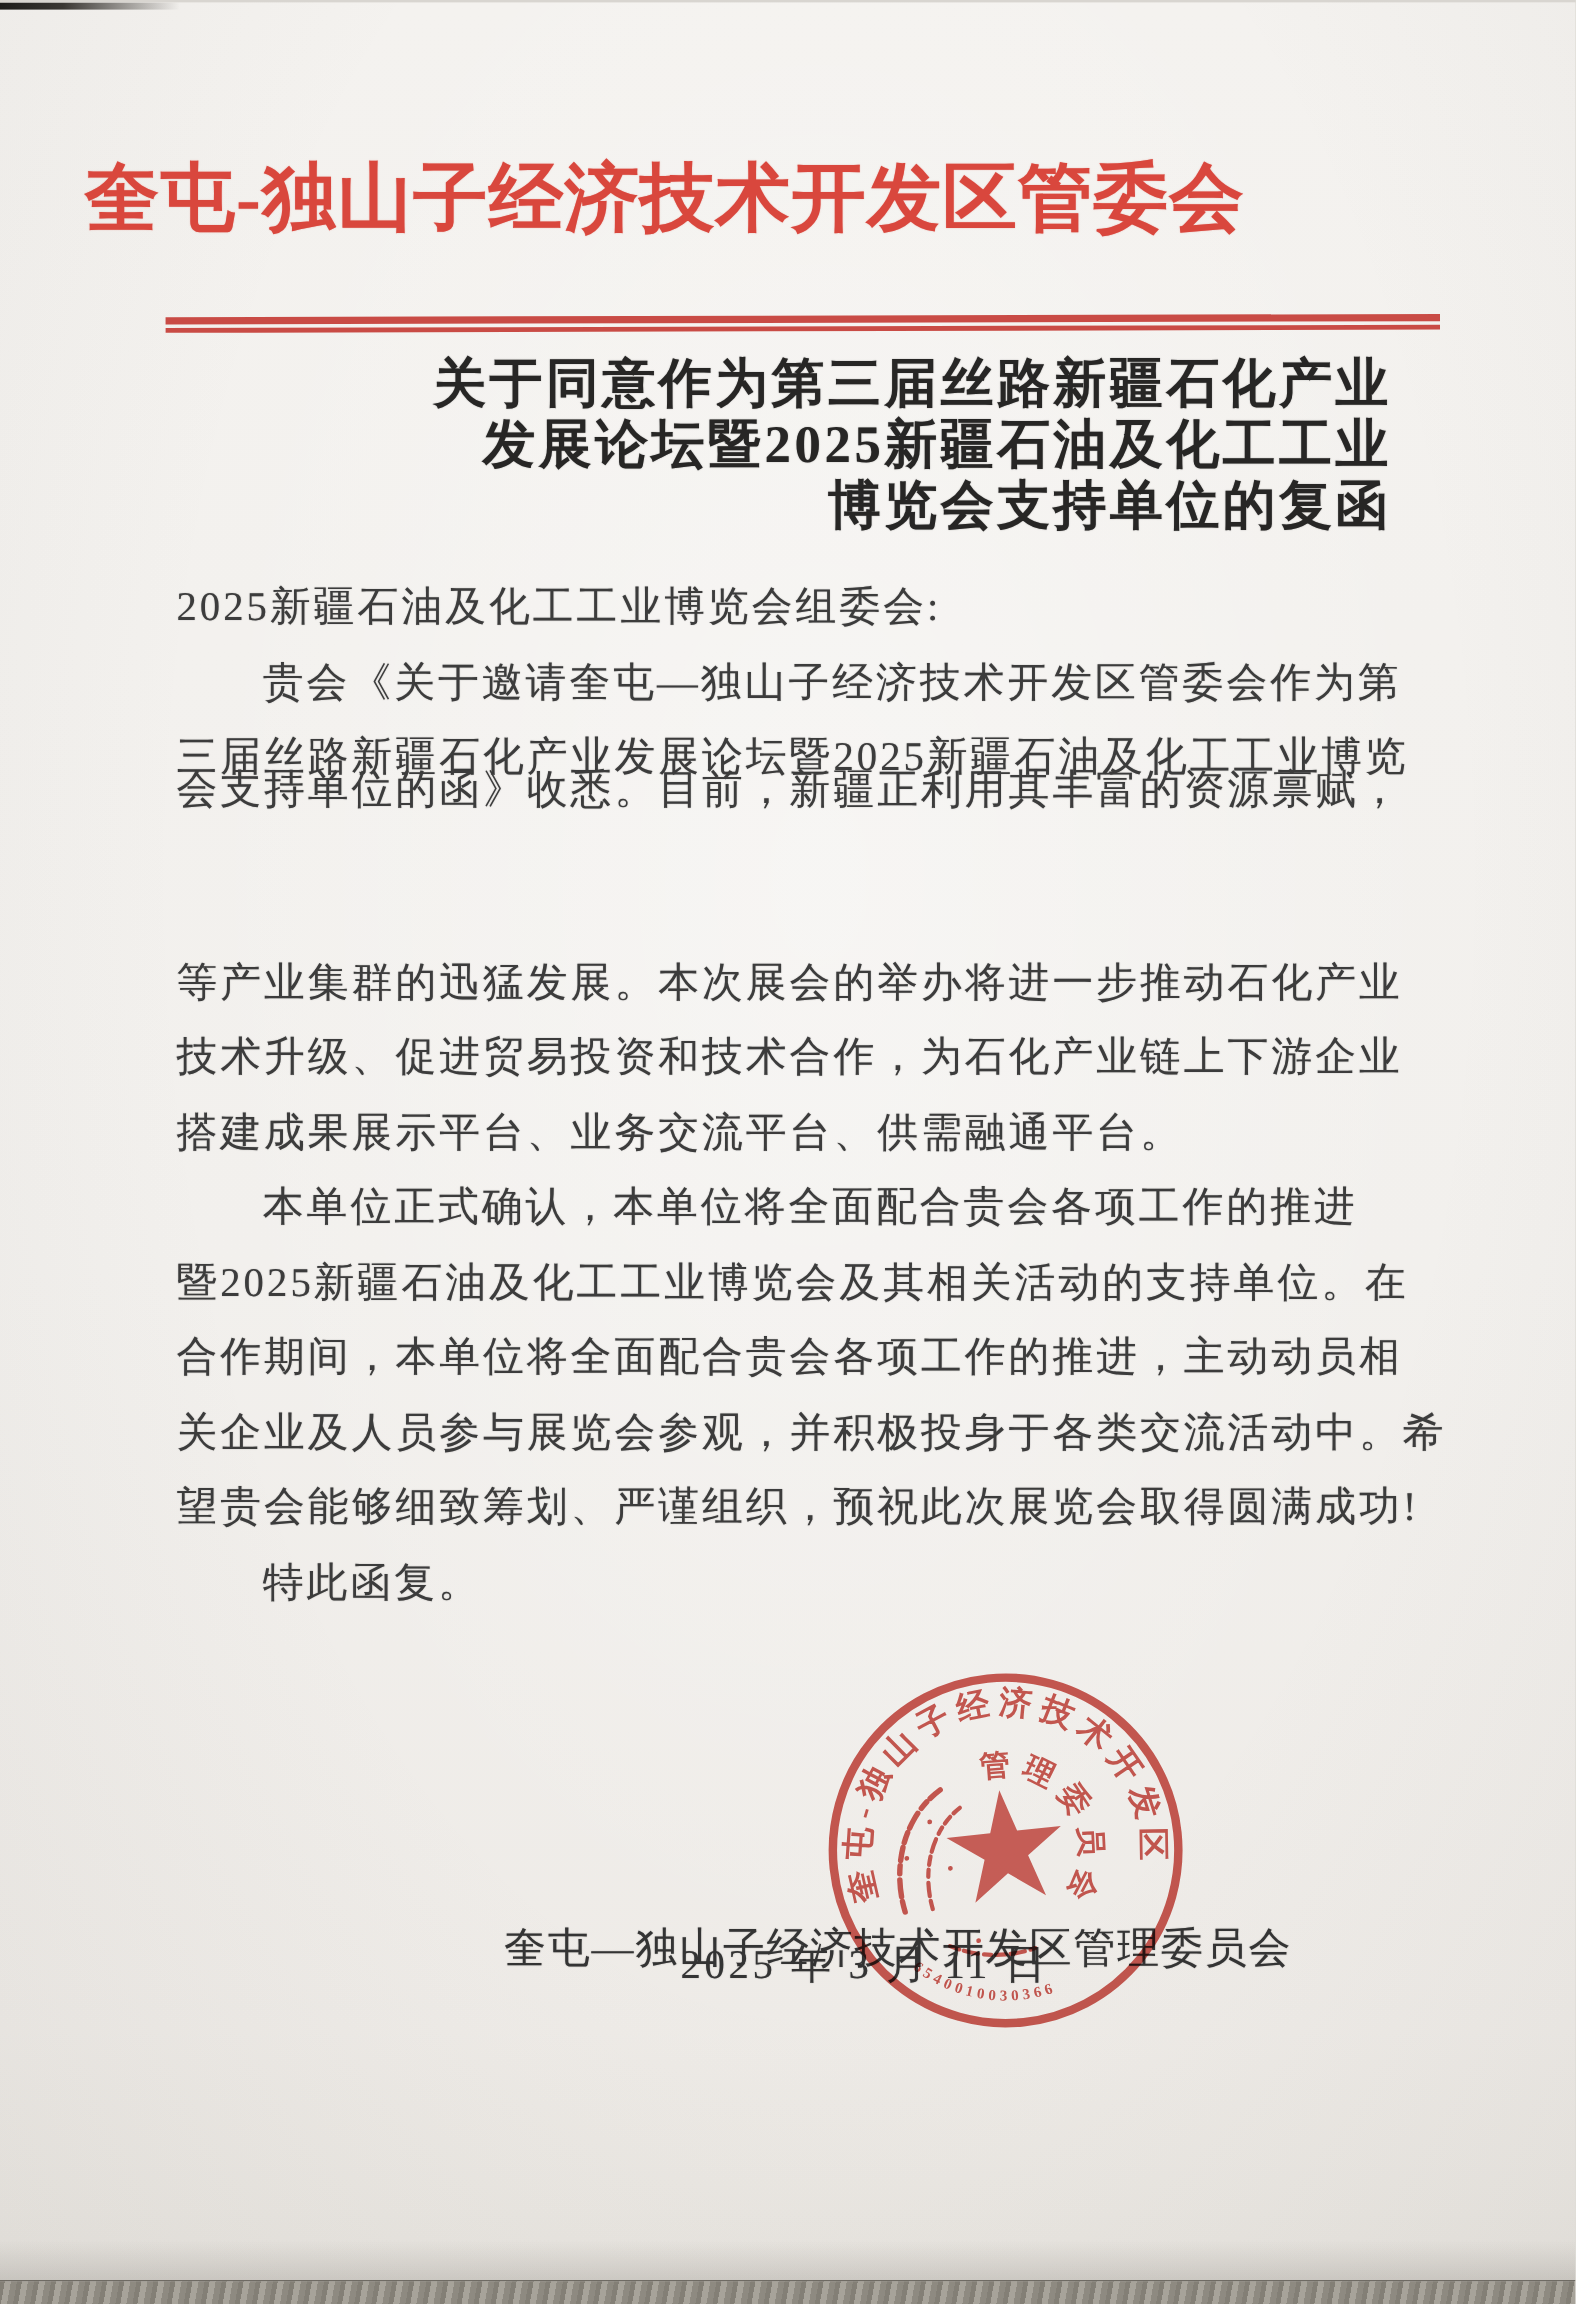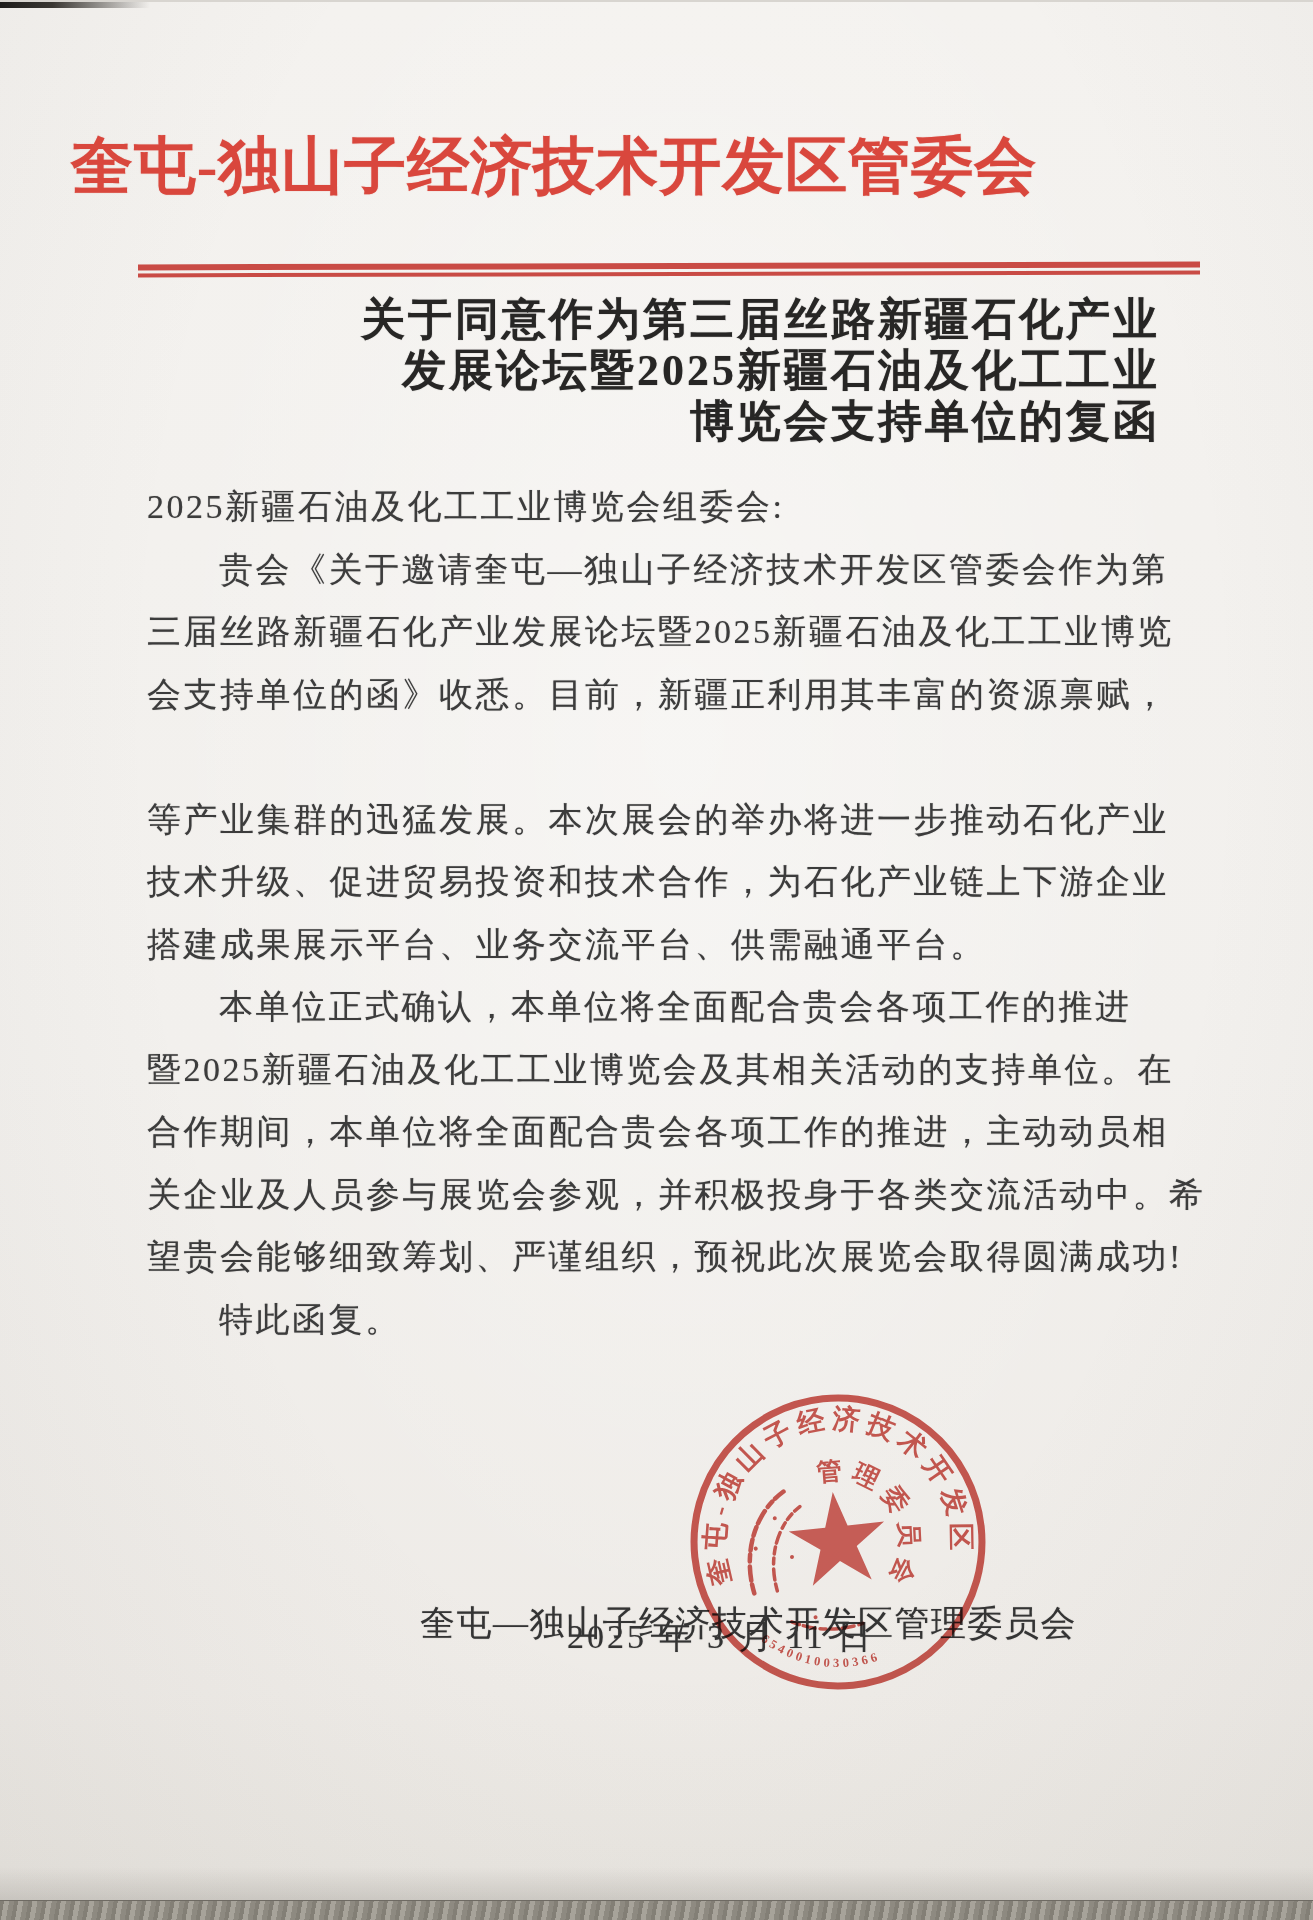--- a/index.html
+++ b/index.html
@@ -85,21 +85,21 @@
   <div class="doc-title">
     <div class="t-line">关于同意作为第三届丝路新疆石化产业</div>
     <div class="t-line">发展论坛暨2025新疆石油及化工工业</div>
     <div class="t-line">博览会支持单位的复函</div>
   </div>
 
   <div class="body-line" style="top:478px">2025新疆石油及化工工业博览会组委会:</div>
 
   <div class="body-line indent" style="top:541px">贵会《关于邀请奎屯—独山子经济技术开发区管委会作为第</div>
   <div class="body-line" style="top:603px">三届丝路新疆石化产业发展论坛暨2025新疆石油及化工工业博览</div>
-  <div class="body-line" style="top:666px">会支持单位的函》收悉。目前，新疆正利用其丰富的资源禀赋，</div>
+  <div class="body-line" style="top:630px">会支持单位的函》收悉。目前，新疆正利用其丰富的资源禀赋，</div>
   <div class="body-line" style="top:791px">等产业集群的迅猛发展。本次展会的举办将进一步推动石化产业</div>
   <div class="body-line" style="top:853px">技术升级、促进贸易投资和技术合作，为石化产业链上下游企业</div>
   <div class="body-line" style="top:916px">搭建成果展示平台、业务交流平台、供需融通平台。</div>
   <div class="body-line indent" style="top:978px">本单位正式确认，本单位将全面配合贵会各项工作的推进</div>
   <div class="body-line" style="top:1041px">暨2025新疆石油及化工工业博览会及其相关活动的支持单位。在</div>
   <div class="body-line" style="top:1103px">合作期间，本单位将全面配合贵会各项工作的推进，主动动员相</div>
   <div class="body-line" style="top:1166px">关企业及人员参与展览会参观，并积极投身于各类交流活动中。希</div>
   <div class="body-line" style="top:1228px">望贵会能够细致筹划、严谨组织，预祝此次展览会取得圆满成功!</div>
   <div class="body-line indent" style="top:1291px">特此函复。</div>
 

